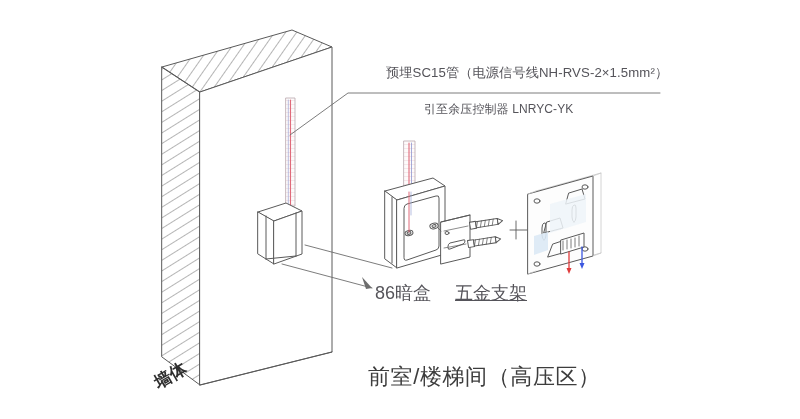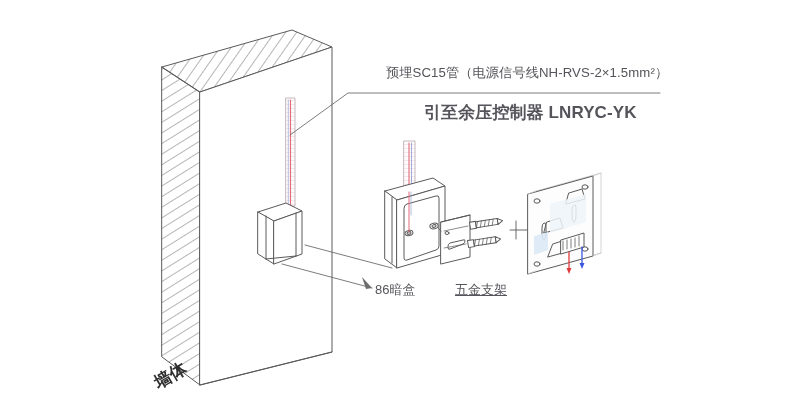--- a/index.html
+++ b/index.html
@@ -5,22 +5,22 @@
   html,body{margin:0;padding:0;background:#ffffff;}
   body{
     width:800px;height:419px;overflow:hidden;
     font-family:"Liberation Sans","DejaVu Sans",sans-serif;
     color:#4a4a4a;position:relative;
   }
   #stage{position:absolute;inset:0;width:800px;height:377px;}
   svg.layer{position:absolute;left:0;top:0;width:800px;height:419px;}
   .lbl{position:absolute;white-space:nowrap;color:#55545a;}
   .lbl-top1{left:386px;top:64px;font-size:13.2px;letter-spacing:.1px;}
-  .lbl-top2{left:424px;top:101px;font-size:17px;letter-spacing:.1px;font-weight:bold;}
-  .lbl-parts{top:281px;font-size:13px;}
+  .lbl-top2{left:424px;top:101px;font-size:12px;letter-spacing:.1px;}
+  .lbl-parts{top:281px;font-size:18px;}
   .lbl-p1{left:375px;}
   .lbl-p2{left:455px;text-decoration:underline;}
   .lbl-p3{left:530px;}
   .lbl-title{left:368px;top:362px;font-size:22px;color:#3d3d3d;letter-spacing:.6px;}
   .lbl-wall{left:150px;top:374px;font-size:17px;color:#2e2e2e;
             transform:rotate(-30deg);transform-origin:left top;font-weight:600;}
 </style>
 </head>
 <body>
 
@@ -182,16 +182,17 @@
 
   <div class="lbl lbl-top1">预埋SC15管（电源信号线NH-RVS-2×1.5mm²）</div>
 
   <div class="lbl lbl-top2">引至余压控制器 LNRYC-YK</div>
 
   <div class="lbl lbl-parts lbl-p1">86暗盒</div>
 
   <div class="lbl lbl-parts lbl-p2">五金支架</div>
 
 
+  <div class="lbl lbl-title">前室/楼梯间（高压区）</div>
 
   <div class="lbl lbl-wall">墙体</div>
 
 </div>
 
 </body></html>

